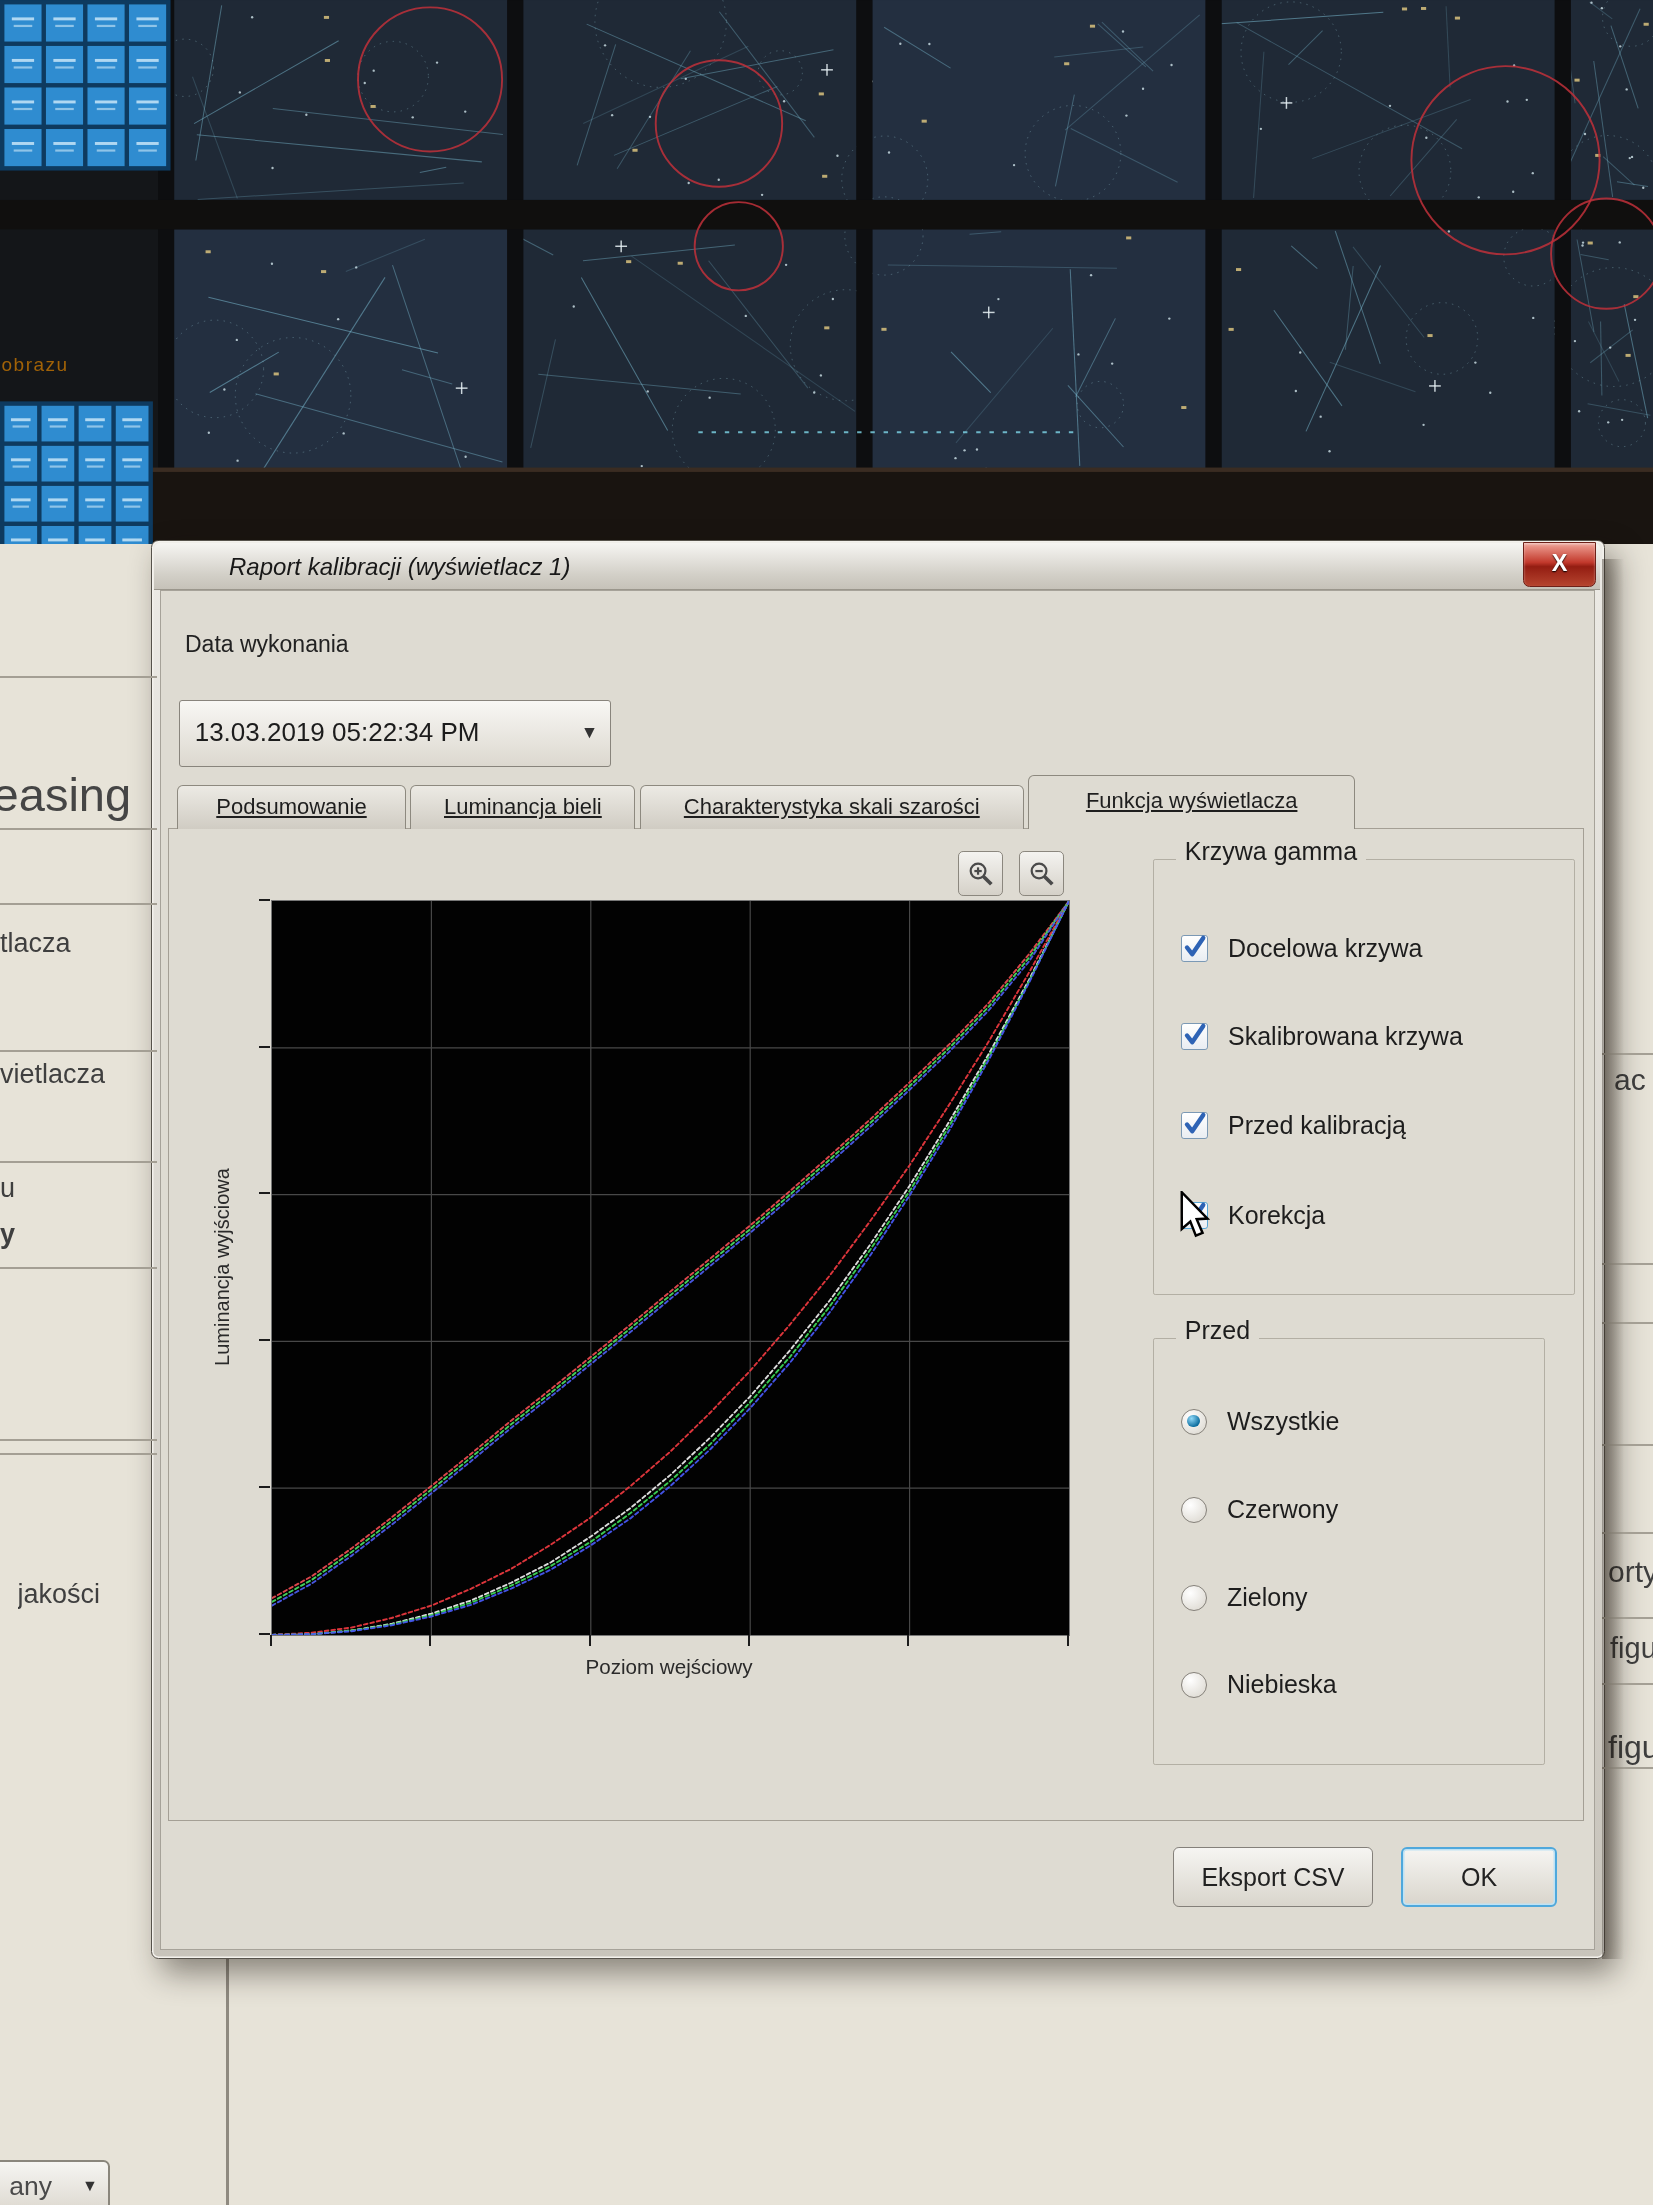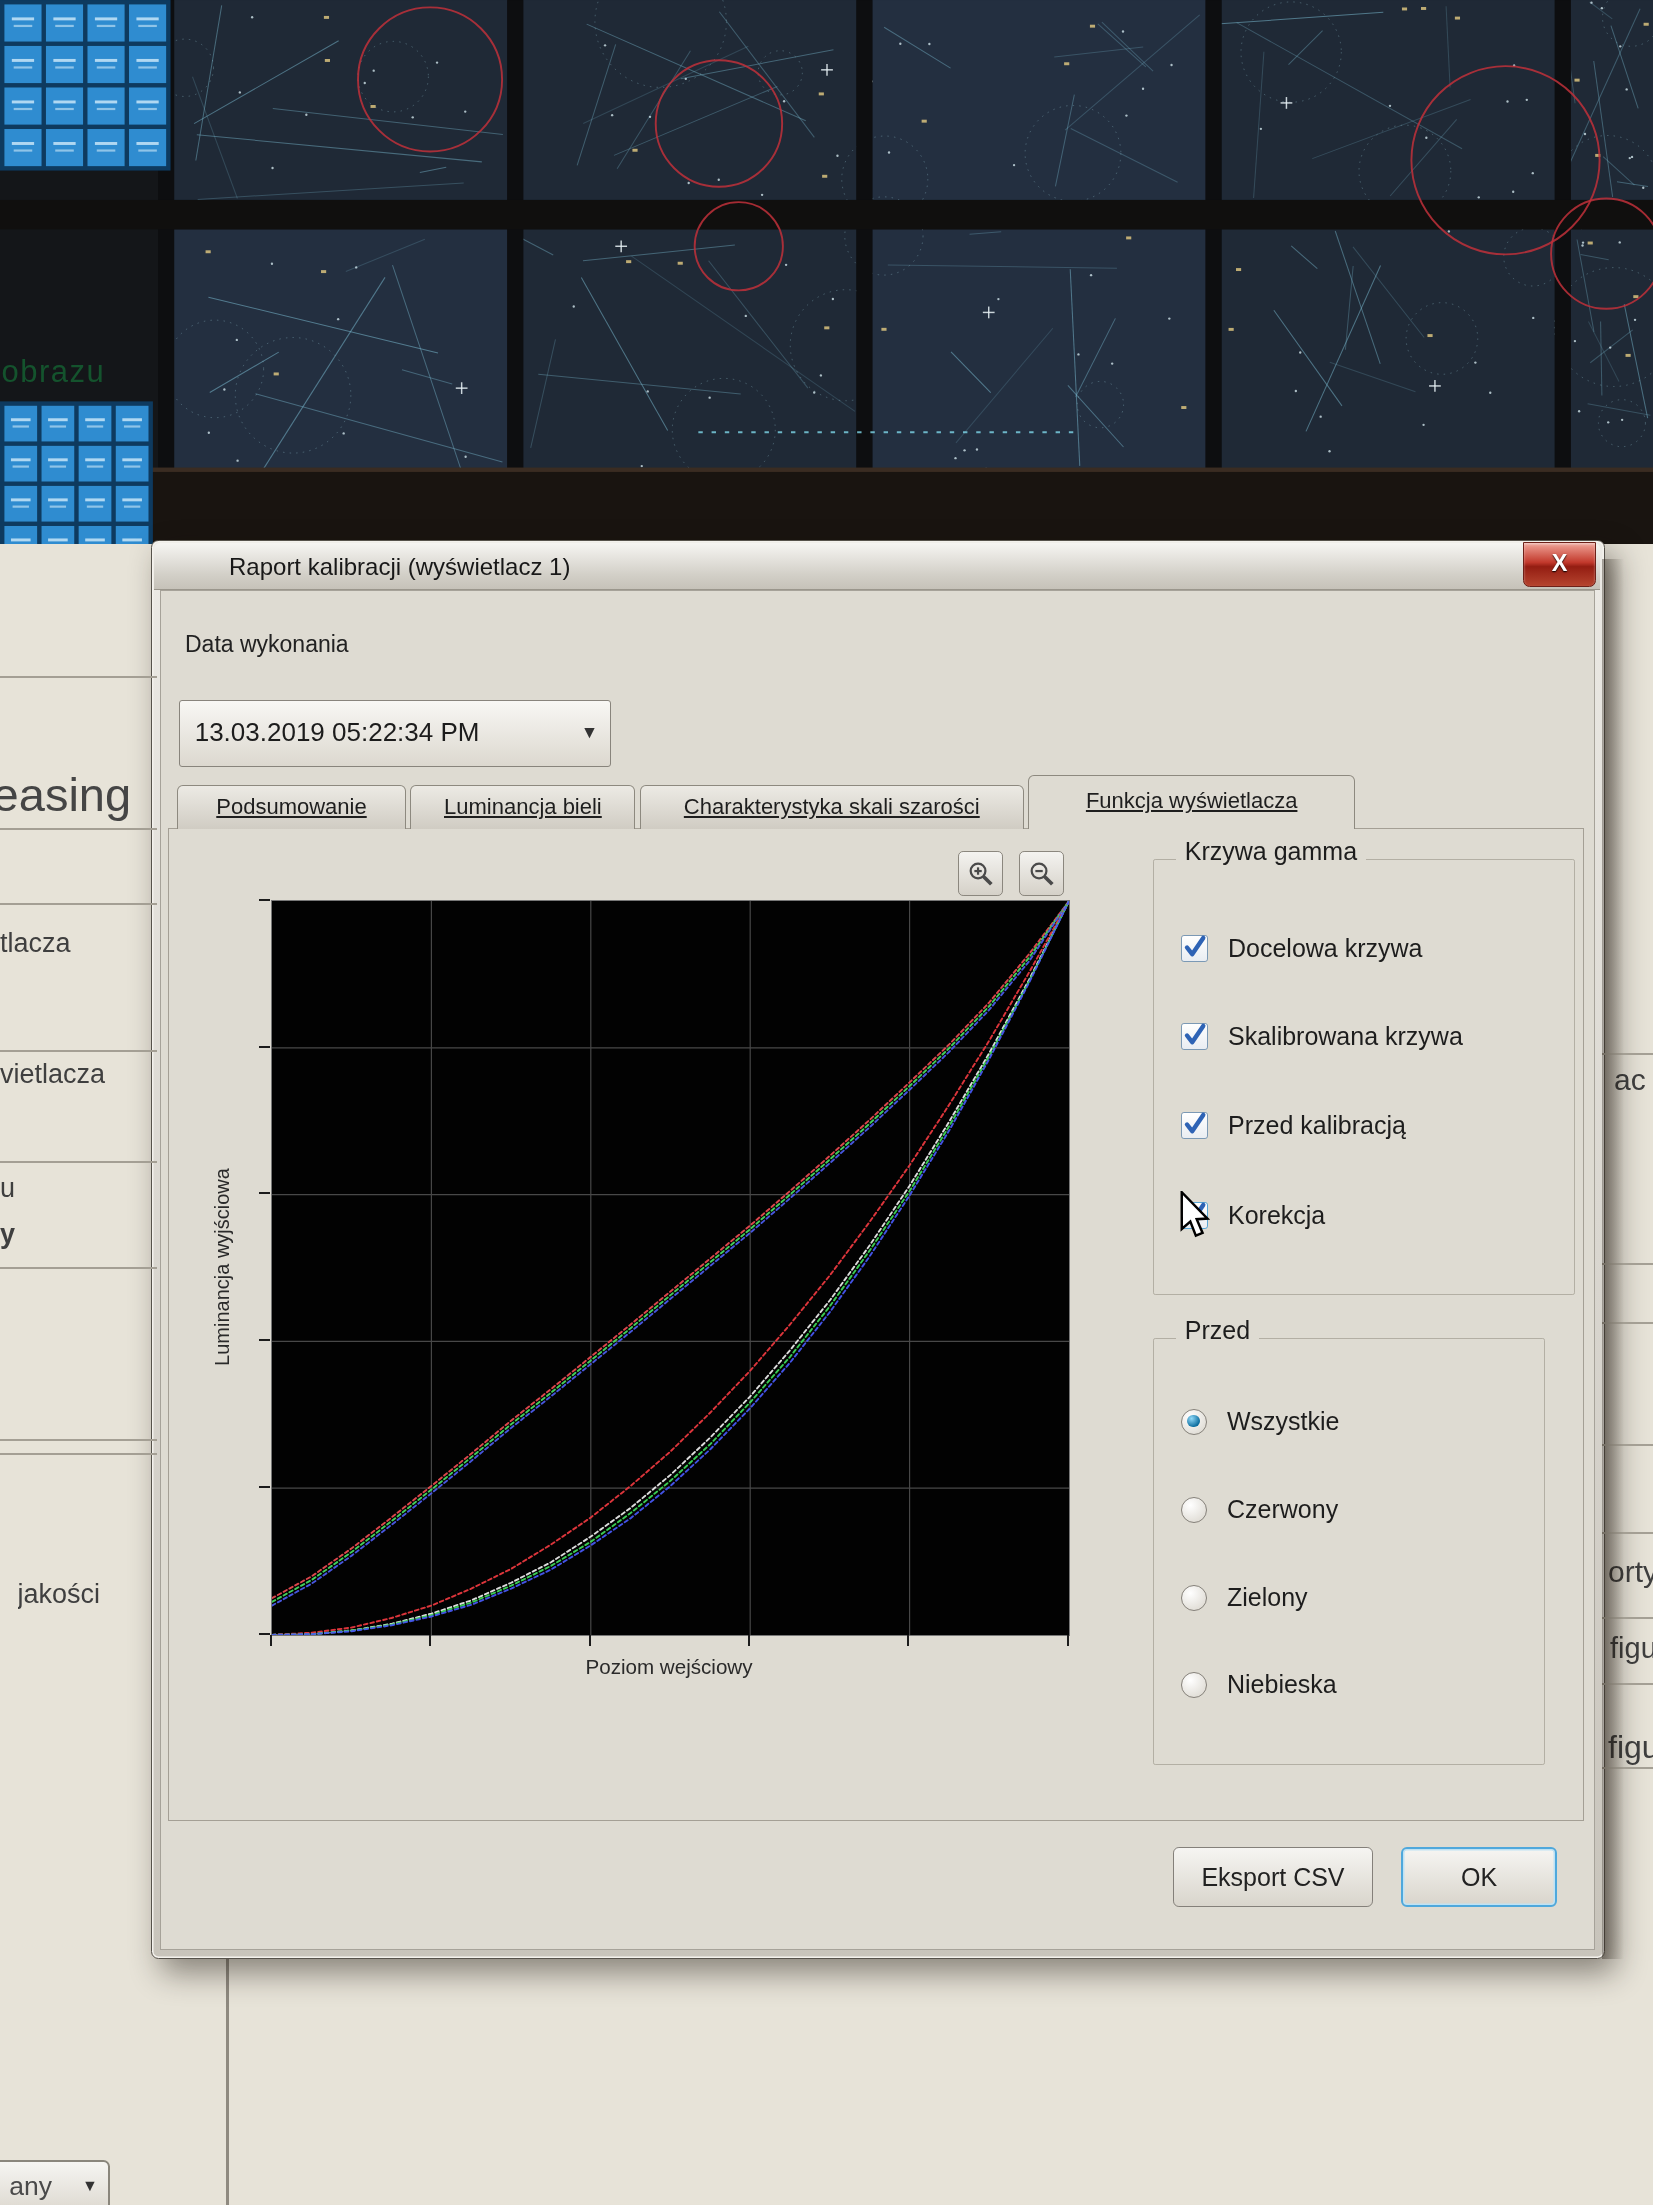--- a/index.html
+++ b/index.html
@@ -2,30 +2,30 @@
 <html style="font-size:11.8px"><head>
 <meta charset="utf-8">
 <style>
   html,body{margin:0;padding:0;background:#e7e3d8;}
   #stage{position:relative;width:1654px;height:2205px;overflow:hidden;
          font-family:"Liberation Sans",sans-serif;background:#e7e3d8;}
   
   .frag{position:absolute;color:#3f3f3f;white-space:nowrap;overflow:hidden;}
   .sep{position:absolute;background:#a49f94;height:1.5px;}
   #vwall{position:absolute;left:0;top:0;}
-  #obrazu{position:absolute;left:1.5px;top:354px;font-size:31px;color:#14532d;letter-spacing:1.5px;}
+  #obrazu{position:absolute;left:1.5px;top:354px;font-size:19px;color:#a16207;letter-spacing:1.5px;}
   
   #frame{position:absolute;left:151px;top:540px;width:1452px;height:1417px;
          background:linear-gradient(#eceae5,#c8c4bb);
          border:1.5px solid #56524b;border-radius:7.4px;
          box-shadow:10.3px 13.2px 31px rgba(25,18,10,.45), inset 0 0 0 1.5px #f4f2ed;}
   #titlebar{position:absolute;left:154px;top:543px;width:1446px;height:46px;
             background:linear-gradient(#f6f5f2,#d2cfc7 70%,#c6c2b9);
             border-radius:5.9px 5.9px 0 0;border-bottom:0.7px solid #9a968c;}
-  #apptitle{position:absolute;left:229px;top:553px;font-size:24px;color:#181818;}
+  #apptitle{position:absolute;left:229px;top:553px;font-size:24px;color:#181818;font-style:italic;}
   #appicon{position:absolute;left:181px;top:548px;width:31px;height:37px;border-radius:5.1px;
            background:linear-gradient(160deg,#3a66c6,#0d1f52);border:1.5px solid #0a132e;}
   #appicon i{position:absolute;left:6.6px;top:6.6px;width:14.7px;height:16px;background:#7fd0e8;display:block;border-radius:1.5px;}
   #closebtn{position:absolute;left:1523px;top:542px;width:71px;height:43px;
             border-radius:0 0 6.6px 6.6px;border:1.5px solid #6e2018;
             background:linear-gradient(#e89185 8%,#c2392c 45%,#941d12 55%,#b5442f);
             color:#fff;font-size:23.5px;font-weight:bold;text-align:center;line-height:40px;
             box-shadow:inset 0 1.5px 2.2px rgba(255,255,255,.55);text-shadow:0 0.7px 1.5px #000;}
   #client{position:absolute;left:160px;top:590px;width:1433px;height:1358px;
           background:#dedbd2;border:0.7px solid #a6a299;}

